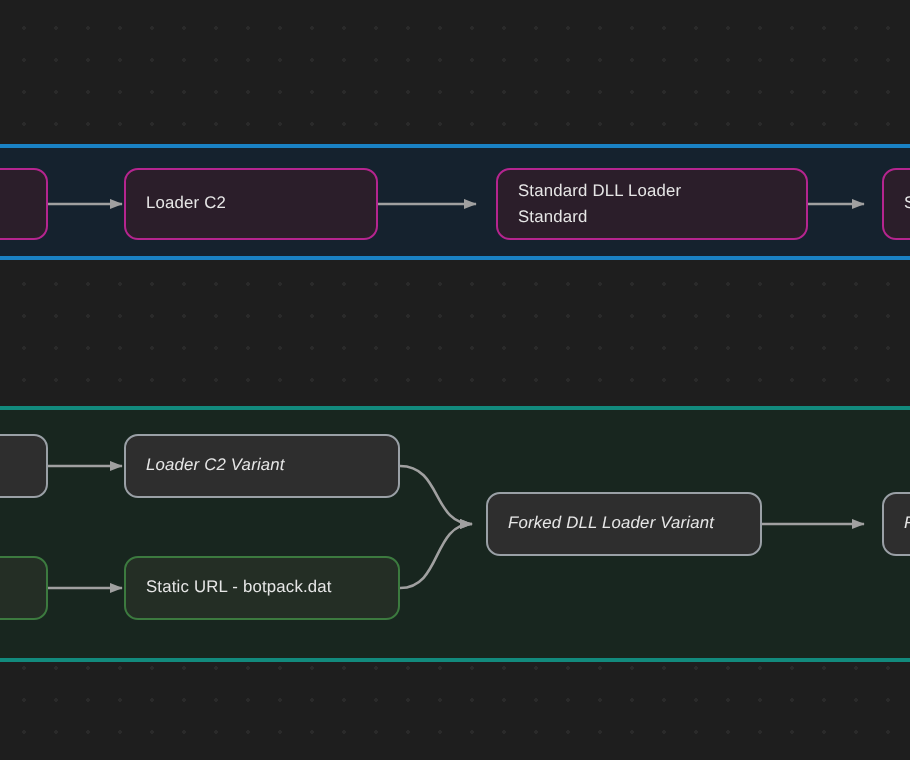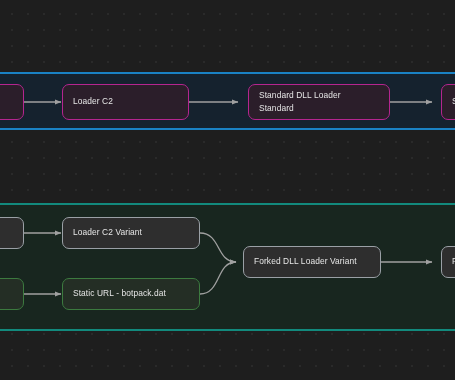--- a/index.html
+++ b/index.html
@@ -58,20 +58,21 @@
   }
   .node span { display: block; }
 
   .node-magenta {
     background: #2b1e2a;
     border-color: #b5258f;
   }
   .node-gray {
     background: #2e2e2e;
     border-color: #9aa0a6;
+    font-style: italic;
   }
   .node-green {
     background: #242e25;
     border-color: #3c7a3f;
   }
 
   
   #edges {
     position: absolute;
     left: 0;
@@ -112,21 +113,21 @@
   </svg>
 
   <div class="node node-magenta" style="left:-28px; top:84px; width:52px; height:36px;">
     <span></span>
   </div>
 
   <div class="node node-magenta" style="left:62px; top:84px; width:127px; height:36px;">
     <span>Loader C2</span>
   </div>
 
-  <div class="node node-magenta" style="left:248px; top:84px; width:142px; height:36px; align-items:center;">
+  <div class="node node-magenta" style="left:248px; top:84px; width:156px; height:36px; align-items:center;">
     <div>
       <span>Standard DLL Loader</span>
       <span>Standard</span>
     </div>
   </div>
 
   <div class="node node-magenta" style="left:441px; top:84px; width:52px; height:36px;">
     <span>St</span>
   </div>
 

